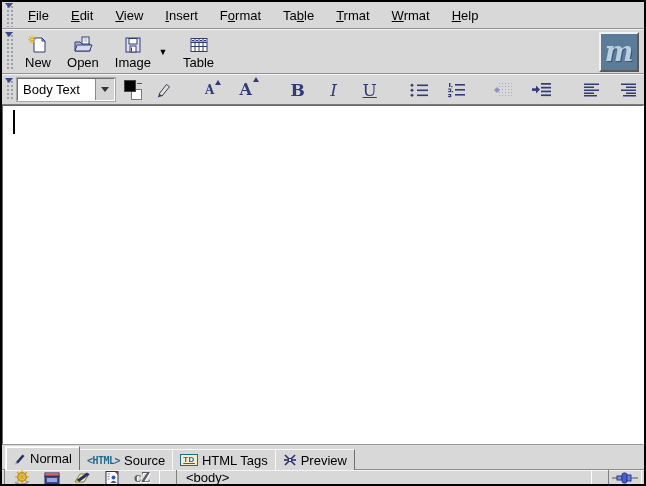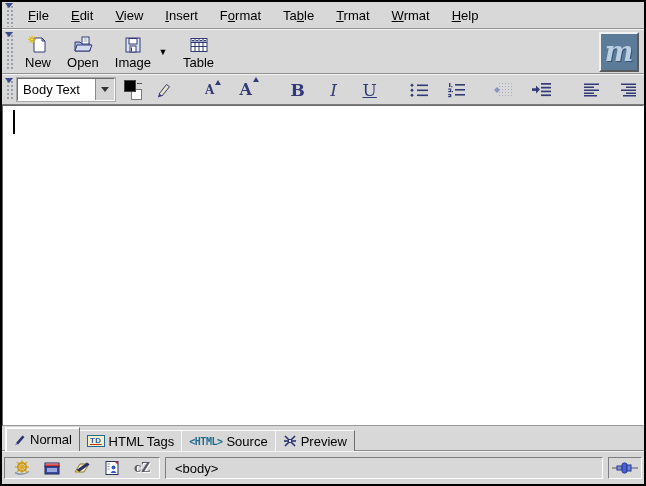--- a/index.html
+++ b/index.html
@@ -130,21 +130,21 @@
   .tab.active { height: 24px; z-index:3; box-shadow: inset 0 1px 0 #fff, inset 1px 0 0 #fff; margin-bottom:0; }
   .td-badge {
     font-size: 8px; font-weight:bold; color:#2a5db0;
     background:#f5eecb; border:1px solid #1f6b8e; padding:0 2px;
     line-height: 10px; letter-spacing:0.5px;
     text-decoration: underline; text-decoration-color:#c03020;
   }
   .html-prefix { font-family:"DejaVu Sans Mono", monospace; font-size:10px; font-weight:bold; color:#1f6b8e; letter-spacing:-0.5px; }
   
   .statusbar {
-    height: 33px; flex:none; display:flex; align-items:center; gap:5px;
+    height: 14px; flex:none; display:flex; align-items:center; gap:16px;
     padding: 3px 2px; background:#d8d8d8; border-top:1px solid #f4f4f4;
   }
   .status-panel {
     height: 22px; border:1px solid; border-color:#7f7f7f #fff #fff #7f7f7f;
     display:flex; align-items:center;
   }
   .component-bar { padding: 0 7px; gap: 10px; flex:none; }
   .component-bar .cicon { display:flex; align-items:center; justify-content:center; width:20px; height:18px; }
   .cz { font-size:12px; font-weight:bold; color:#5a5a66; font-family:"DejaVu Serif", serif; text-shadow:1px 1px 0 #fff; }
   .body-panel { flex:1; padding-left: 9px; font-size: 13px; color:#000; }
@@ -372,26 +372,26 @@
     <div class="tab active">
       <span>
         <svg width="13" height="12" viewBox="0 0 13 12">
           <path d="M3 9 L9.5 1.5 l2 1.5 L5 10.5 z" fill="#29306b"></path>
           <path d="M3 9 l2 1.5 -3 1 z" fill="#8a94c0"></path>
         </svg>
       </span>
       <span>Normal</span>
     </div>
     <div class="tab">
+      <span class="html-prefix">&lt;HTML&gt;</span>
+      <span>Source</span>
+    </div>
+    <div class="tab">
       <span class="td-badge">TD</span>
       <span>HTML Tags</span>
-    </div>
-    <div class="tab">
-      <span class="html-prefix">&lt;HTML&gt;</span>
-      <span>Source</span>
     </div>
     <div class="tab">
       <span>
         <svg width="14" height="12" viewBox="0 0 14 12">
           <g stroke="#29306b" stroke-width="1.6">
               <line x1="2" y1="1" x2="12" y2="11"></line>
               <line x1="12" y1="1" x2="2" y2="11"></line>
               <line x1="1" y1="6" x2="13" y2="6"></line>
             </g>
           <circle cx="7" cy="6" r="1.6" fill="#fff" stroke="#29306b"></circle>

